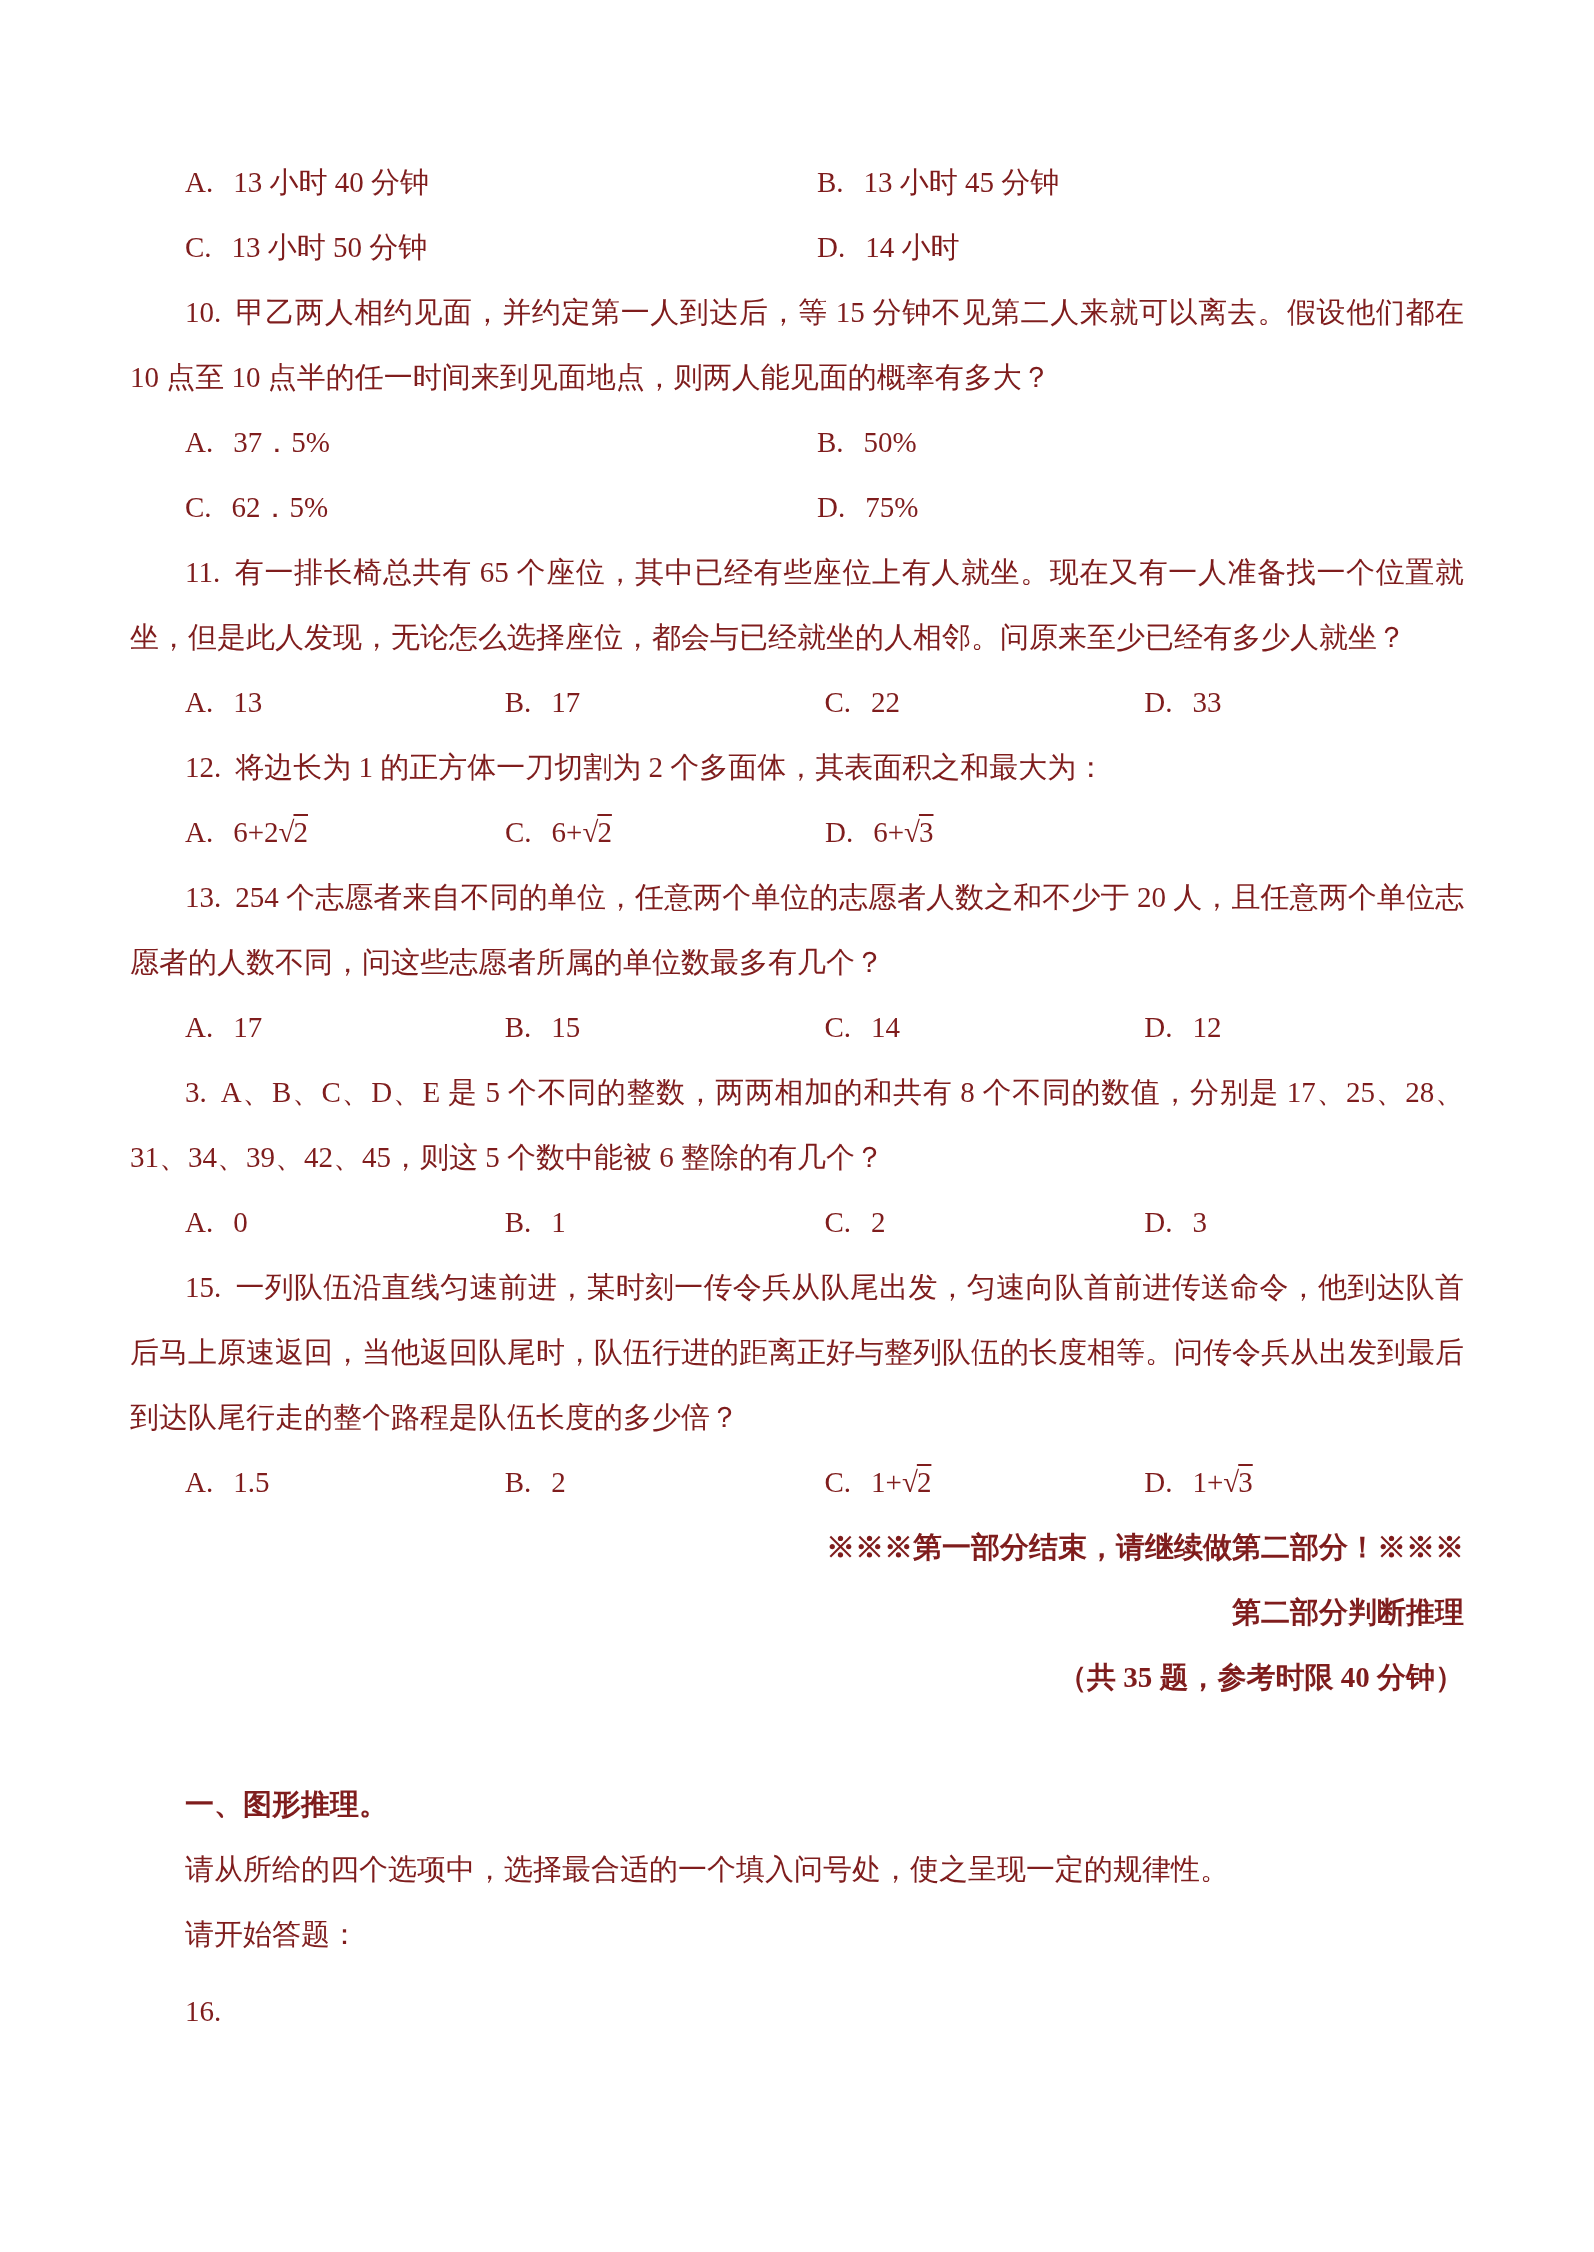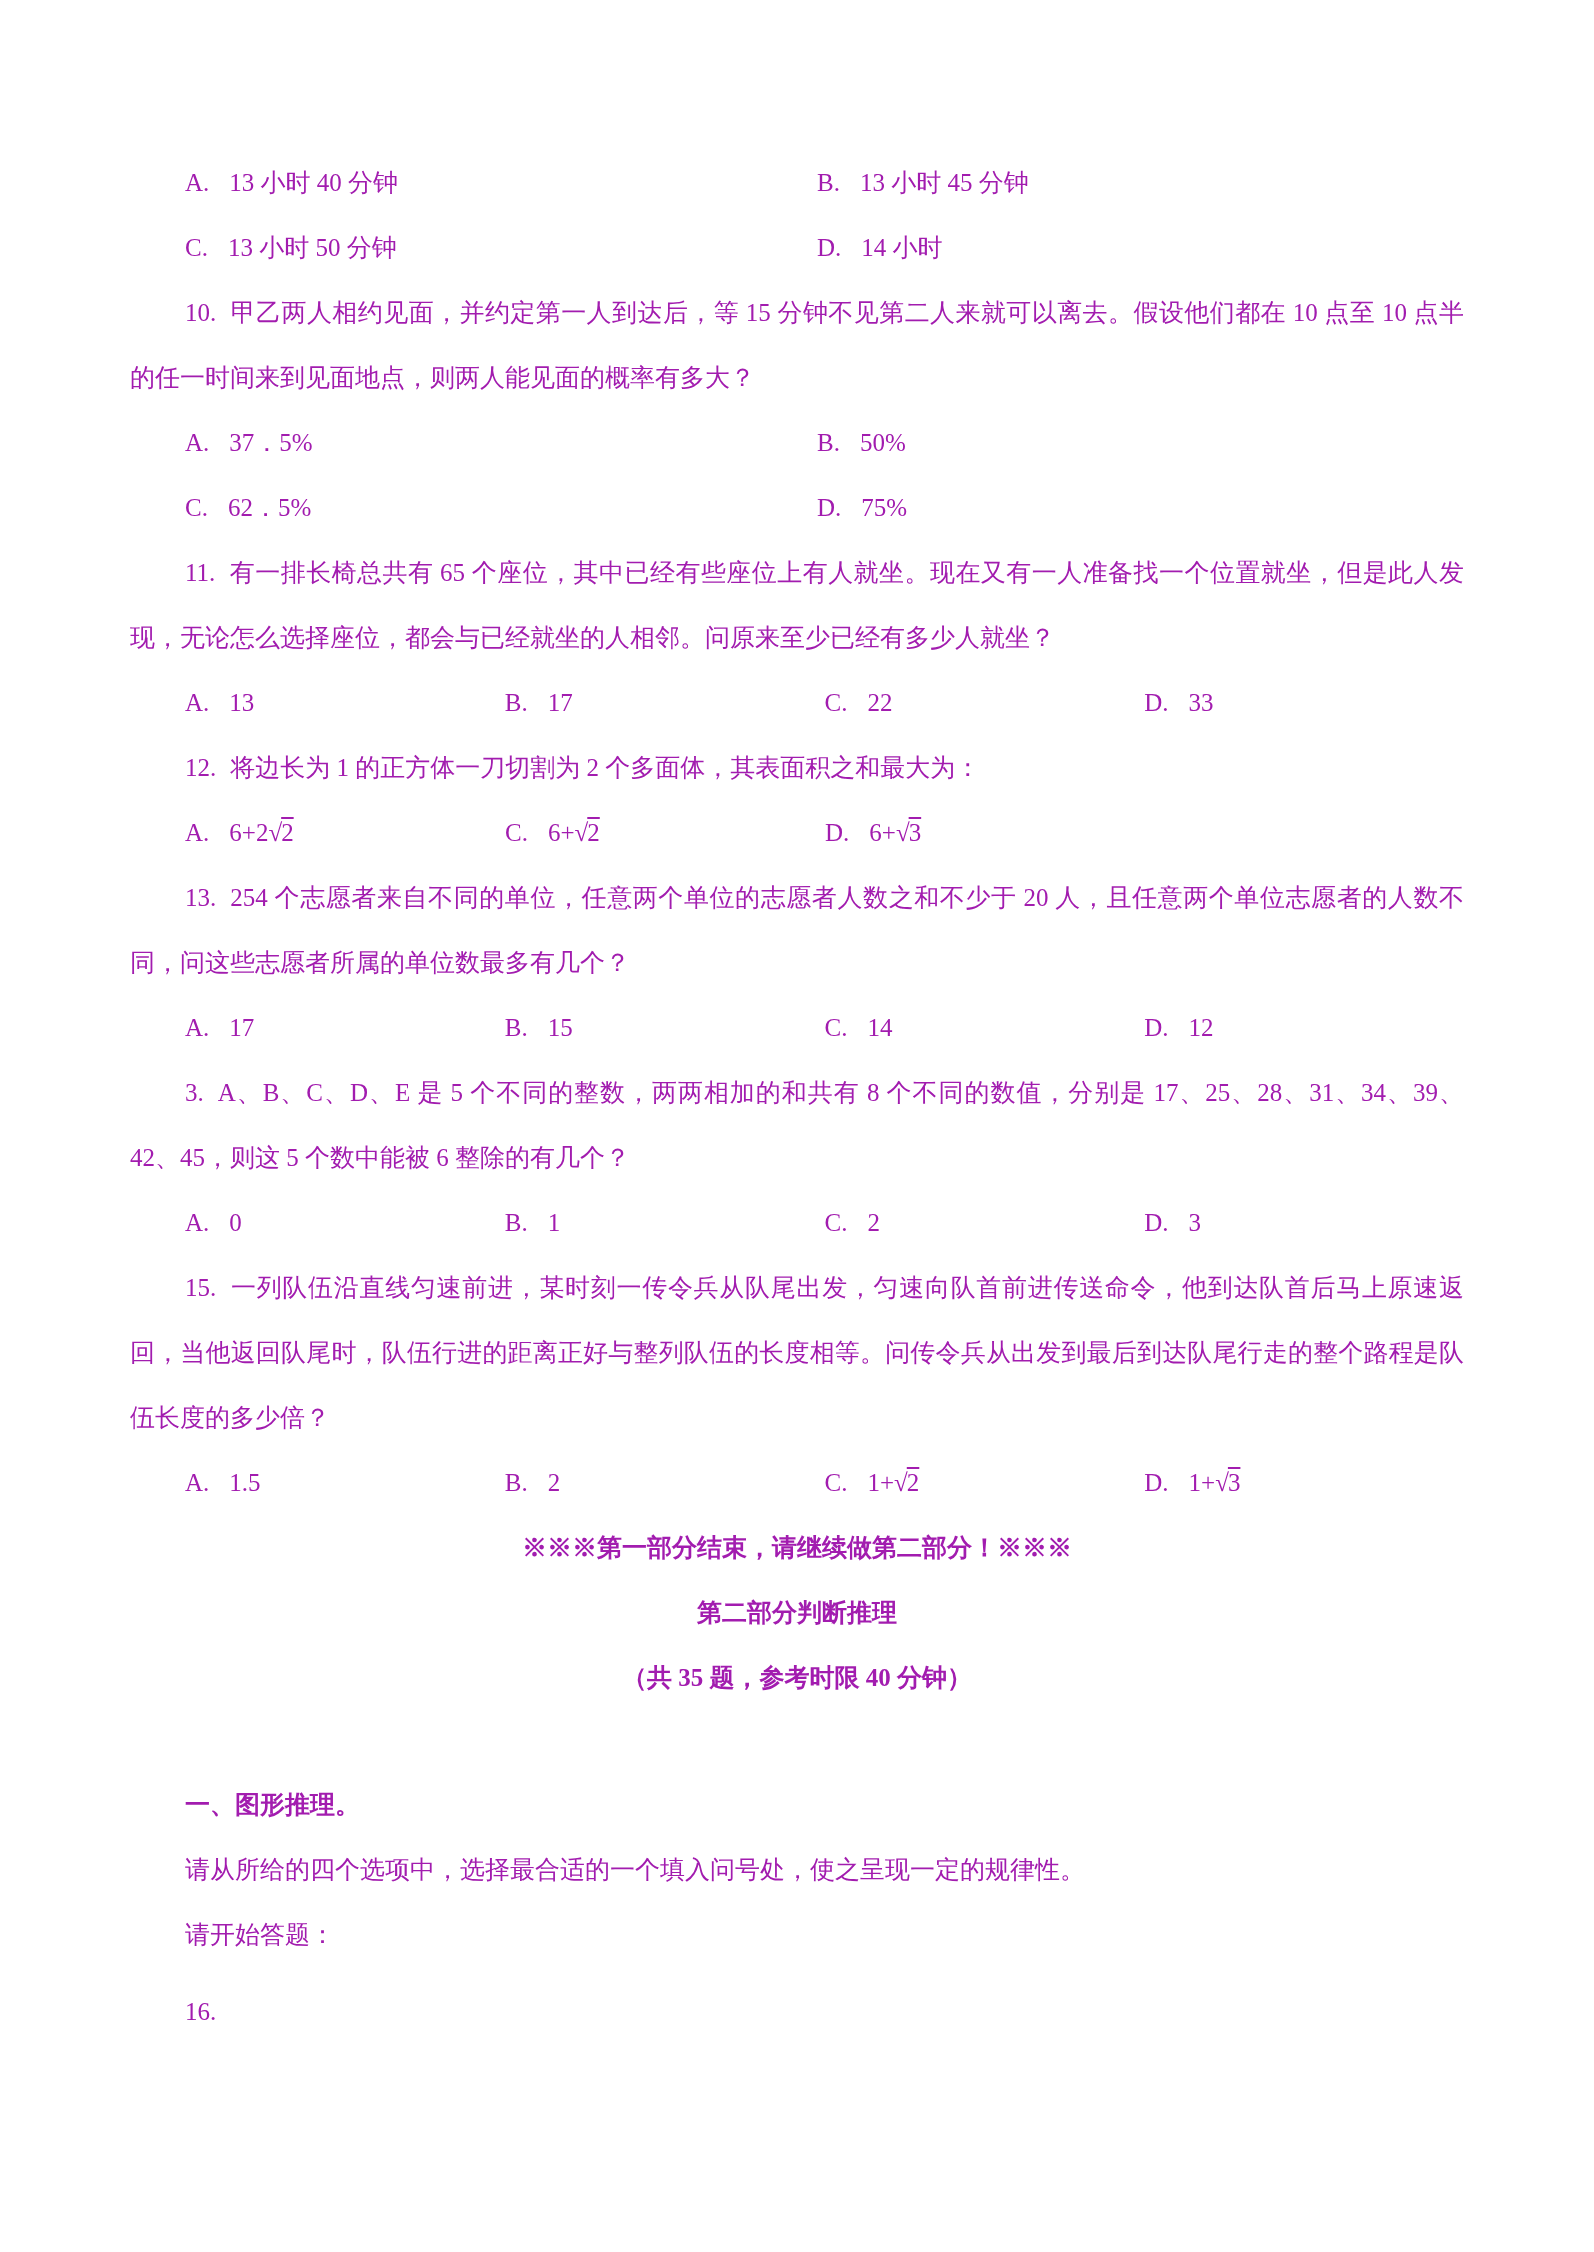--- a/index.html
+++ b/index.html
@@ -7,23 +7,23 @@
     padding: 0;
     background: #ffffff;
   }
   .page {
     position: relative;
     width: 1594px;
     height: 2252px;
     box-sizing: border-box;
     padding: 150px 130px 0 130px;
     background: #ffffff;
-    color: #a21caf;
+    color: #7f1d1d;
     font-family: "Liberation Serif", "DejaVu Serif", serif;
-    font-size: 25px;
+    font-size: 29px;
     overflow: hidden;
   }
   .para {
     margin: 0;
     line-height: 65px;
     text-align: justify;
     text-indent: 55px;
   }
   .qnum {
     margin-right: 14px;
@@ -37,21 +37,21 @@
     white-space: nowrap;
   }
   .cols2 .opt { width: 632px; }
   .cols4 .opt { width: 320px; }
   .opt-label { margin-right: 20px; }
   .sqrt-sign { letter-spacing: -1px; }
   .radicand { text-decoration: overline; }
   .centerline {
     margin: 0;
     line-height: 65px;
-    text-align: center;
+    text-align: right;
     font-weight: bold;
   }
   .section-title {
     margin: 62px 0 0 0;
     line-height: 65px;
     text-indent: 55px;
     font-weight: bold;
   }
   .plainline {
     margin: 0;

